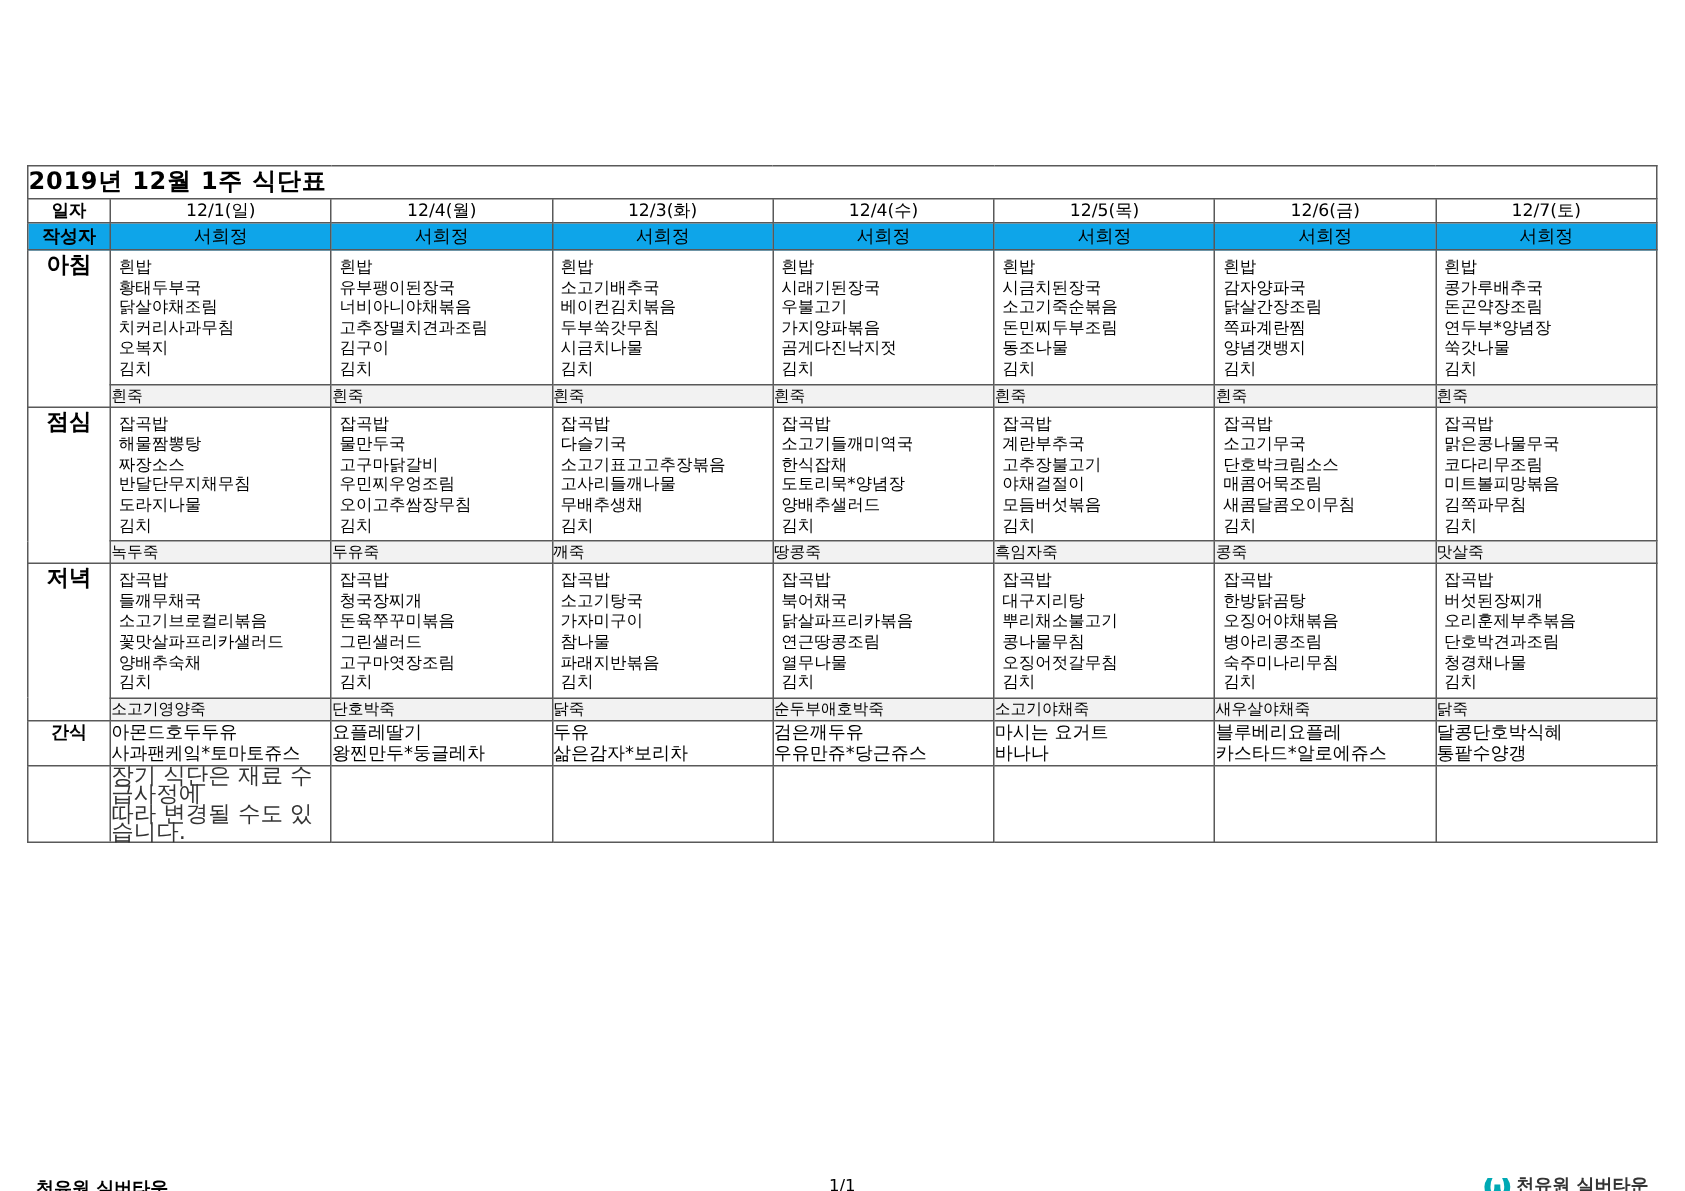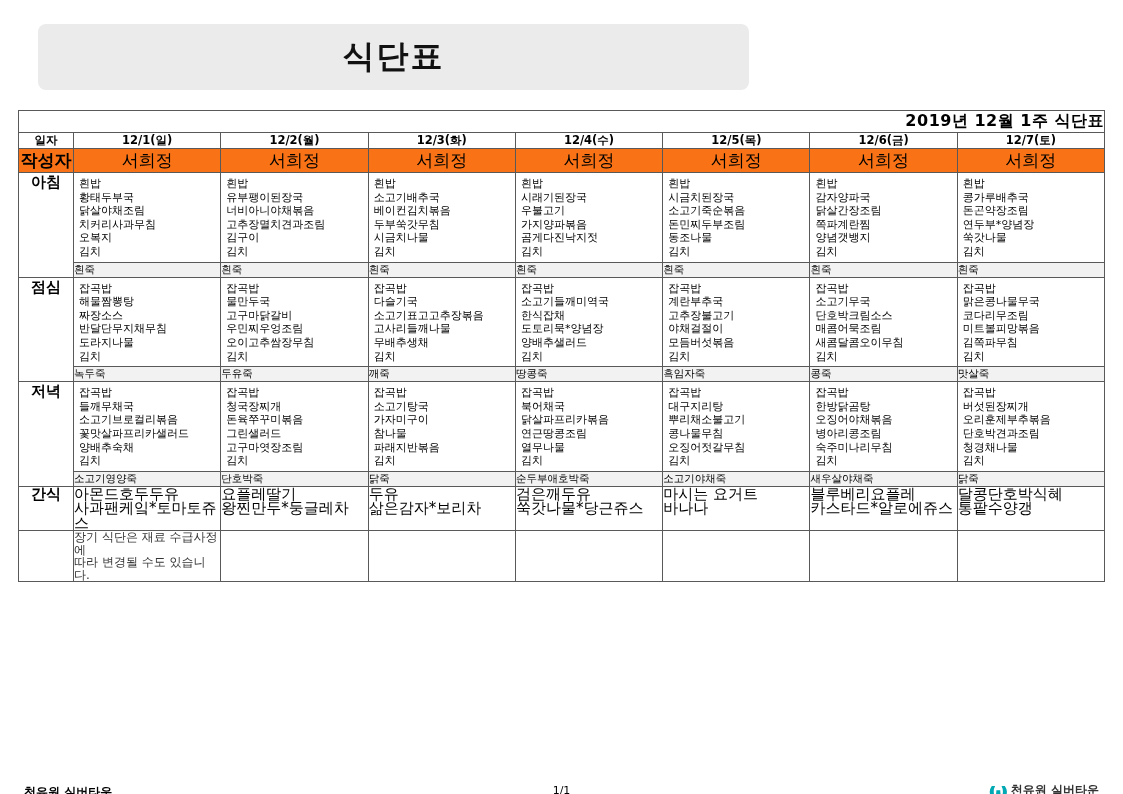--- a/index.html
+++ b/index.html
@@ -30,37 +30,37 @@
     border-collapse:collapse;
     table-layout:fixed;
   }
   table.menu td,table.menu th{
     border:1px solid #595959;
     vertical-align:top;
     padding:0;
   }
   .title-row td{
     background:#ffffff;
-    text-align:right;
+    text-align:left;
     font-size:16px;font-weight:bold;
     padding:6px 0 7px 0;
     letter-spacing:0.5px;
   }
   .dates-row td{
     text-align:center;
     font-size:11.5px;
     padding:4px 0 5px 0;
-    font-weight:bold;
+    font-weight:normal;
     background:#ffffff;
   }
   .dates-row td.lbl{font-weight:bold;}
   .writer-row td{
-    background:#f97316;
+    background:#0ea5e9;
     text-align:center;
-    font-size:17px;
+    font-size:12px;
     padding:4px 0 5px 0;
   }
   .writer-row td.lbl{font-weight:bold;}
 
   .meal-label{
     text-align:center;
     font-weight:bold;
     font-size:15px;
     vertical-align:middle;
     margin-top:26px;
@@ -70,25 +70,25 @@
     font-size:11px;line-height:13.6px;white-space:pre-line;
   }
   .sub-row td{
     background:#f2f2f2;
     font-size:10.5px;
     padding:3px 5px 3px 5px;
     height:14px;
     margin-top:36px;
   }
   .snack td{
-    font-size:15px;line-height:14.5px;white-space:pre-line;
+    font-size:12px;line-height:14.5px;white-space:pre-line;
     padding:6px 5px 6px 5px;
   }
   .note td{
-    font-size:12px;line-height:12.5px;white-space:pre-line;
+    font-size:15px;line-height:12.5px;white-space:pre-line;
     padding:3px 5px 4px 5px;
     color:#333;
   }
   .snack-label{
     text-align:center;font-weight:bold;font-size:15px;vertical-align:middle;
   }
 
   
   .footer{
     position:absolute;left:0;top:776px;width:1123px;height:40px;
@@ -109,43 +109,40 @@
     font-size:22px;font-weight:bold;color:#00a9b4;letter-spacing:-2px;
     font-family:"DejaVu Sans","Liberation Sans",sans-serif;
   }
   .logo-text{font-size:12px;font-weight:bold;color:#333;}
 </style>
 </head>
 <body>
 
 <div class="page">
 
-  <div class="banner">
-    <div class="banner-title">식단표</div>
-  </div>
 
   <table class="menu">
     <colgroup>
       <col style="width:55px">
       <col style="width:147px">
         <col style="width:147px">
         <col style="width:147px">
       <col style="width:147px">
         <col style="width:147px">
         <col style="width:147px">
         <col style="width:147px">
     </colgroup>
     <tbody id="tbody-root">
         <tr class="title-row">
           <td colspan="8">2019년 12월 1주 식단표</td>
         </tr>
         <tr class="dates-row">
           <td class="lbl">일자</td>
           <td>12/1(일)</td>
-          <td>12/2(월)</td>
+          <td>12/4(월)</td>
           <td>12/3(화)</td>
           <td>12/4(수)</td>
           <td>12/5(목)</td>
           <td>12/6(금)</td>
           <td>12/7(토)</td>
         </tr>
         <tr class="writer-row">
           <td class="lbl">작성자</td>
           <td>서희정</td>
           <td>서희정</td>
@@ -403,21 +400,21 @@
         </tr>
         <tr class="snack">
           <td class="snack-label">간식</td>
           <td>아몬드호두두유
 사과팬케잌*토마토쥬스</td>
           <td>요플레딸기
 왕찐만두*둥글레차</td>
           <td>두유
 삶은감자*보리차</td>
           <td>검은깨두유
-쑥갓나물*당근쥬스</td>
+우유만쥬*당근쥬스</td>
           <td>마시는 요거트
 바나나</td>
           <td>블루베리요플레
 카스타드*알로에쥬스</td>
           <td>달콩단호박식혜
 통팥수양갱</td>
         </tr>
         <tr class="note">
           <td style="border-top: 1px solid rgb(89, 89, 89); border-right: none;"></td>
           <td>장기 식단은 재료 수급사정에

